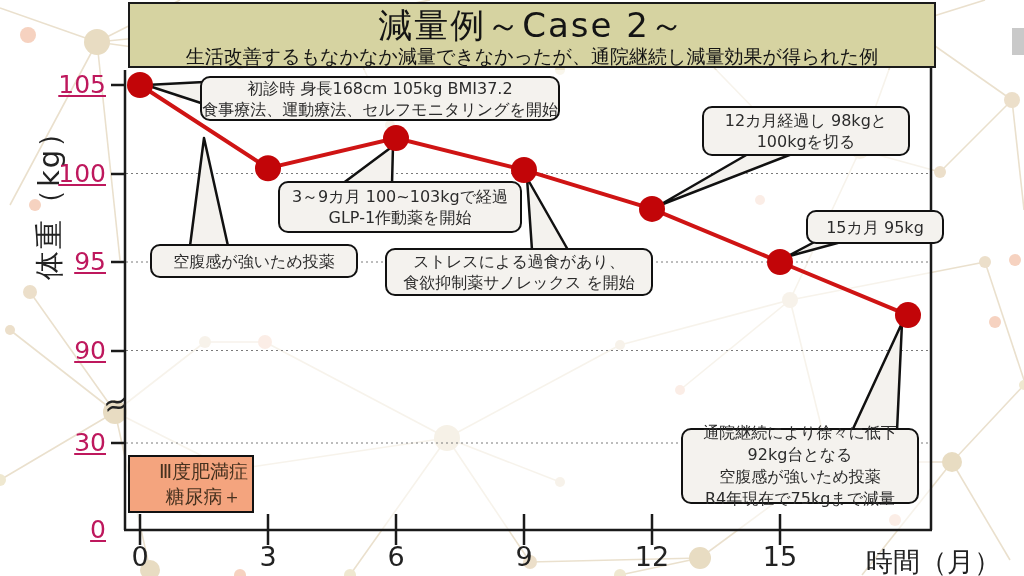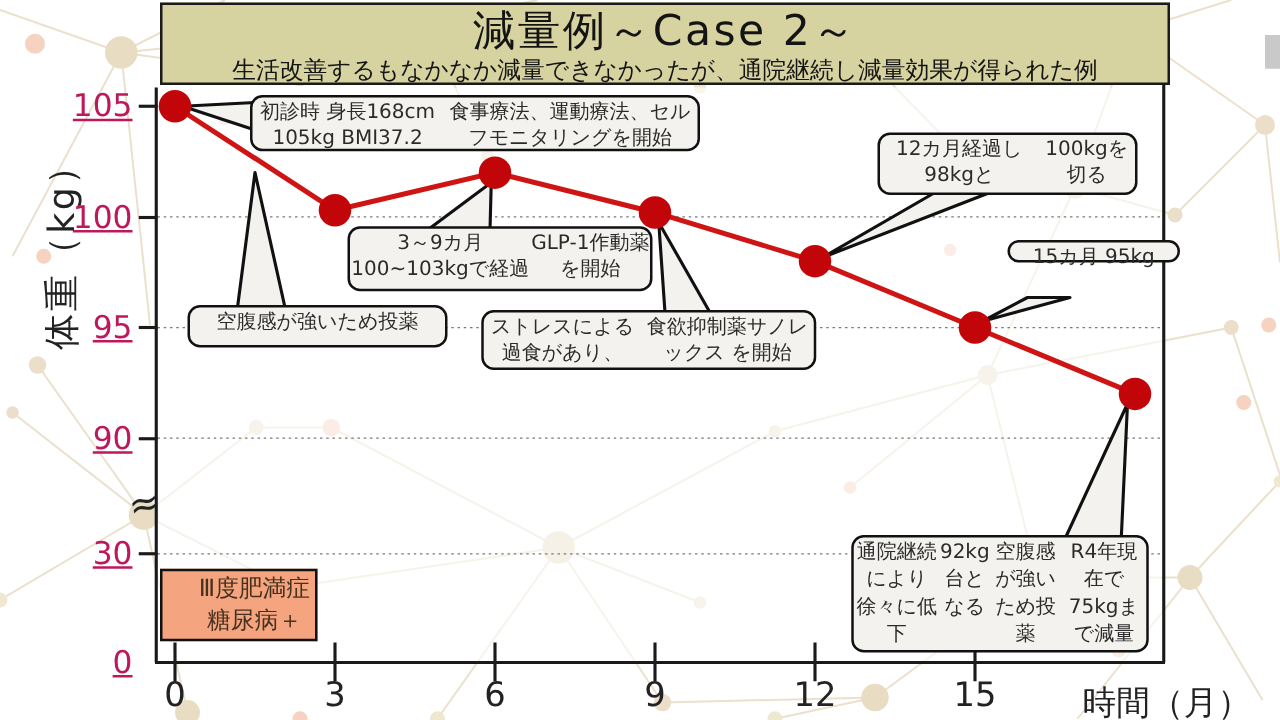--- a/index.html
+++ b/index.html
@@ -9,21 +9,21 @@
   svg{position:absolute;left:0;top:0;}
   .abs{position:absolute;}
   
   #title-box{left:128px;top:2px;width:808px;height:66px;background:#d6d3a1;
              border:2px solid #1a1a1a;box-sizing:border-box;text-align:center;}
   #main-title{font-size:34px;line-height:40px;color:#141414;letter-spacing:2px;margin-top:1px;}
   #subtitle{font-size:19px;line-height:23px;color:#141414;}
   
   .callout{background:#f4f2ee;border:2.5px solid #111;border-radius:10px;
            box-sizing:border-box;color:#2b2b2b;font-size:16px;line-height:21px;
-           text-align:center;display:flex;flex-direction:row;justify-content:center;}
+           text-align:center;display:flex;flex-direction:column;justify-content:center;}
   
   .ytick{width:60px;text-align:right;font-size:25px;line-height:27px;color:#be185d;text-decoration:underline;}
   .xtick{width:70px;text-align:center;font-size:27px;line-height:27px;color:#222;}
   .axis-label{font-size:27px;color:#222;}
   #y-axis-title{left:30px;top:240px;width:40px;transform:rotate(-90deg);transform-origin:center;
                 white-space:nowrap;font-size:29px;letter-spacing:2px;}
   #axis-break{left:103px;top:386px;font-size:30px;color:#222;transform:rotate(-12deg);}
   
   #patient-box{left:128px;top:455px;width:126px;height:58px;background:#f4a47e;
                border:2.5px solid #111;box-sizing:border-box;text-align:center;
@@ -223,24 +223,24 @@
   <div>3～9カ月 100~103kgで経過</div>
   <div>GLP-1作動薬を開始</div>
 </div>
 <div class="abs callout" style="left:150px;top:244px;width:208px;height:34px;">
   <div>空腹感が強いため投薬</div>
 </div>
 <div class="abs callout" style="left:385px;top:248px;width:268px;height:48px;">
   <div>ストレスによる過食があり、</div>
   <div>食欲抑制薬サノレックス を開始</div>
 </div>
-<div class="abs callout" style="left:806px;top:192px;width:138px;height:18px;">
+<div class="abs callout" style="left:806px;top:210px;width:138px;height:34px;">
   <div>15カ月 95kg</div>
 </div>
-<div class="abs callout" style="left:681px;top:428px;width:238px;height:94px;line-height:22px;">
+<div class="abs callout" style="left:681px;top:428px;width:238px;height:76px;line-height:22px;">
   <div>通院継続により徐々に低下</div>
   <div>92kg台となる</div>
   <div>空腹感が強いため投薬</div>
   <div>R4年現在で75kgまで減量</div>
 </div>
 
 <div class="abs" id="patient-box" style="background: rgb(244, 164, 126); padding-left: 25px;">
   <div>Ⅲ度肥満症</div>
   <div>糖尿病＋</div>
 </div>

